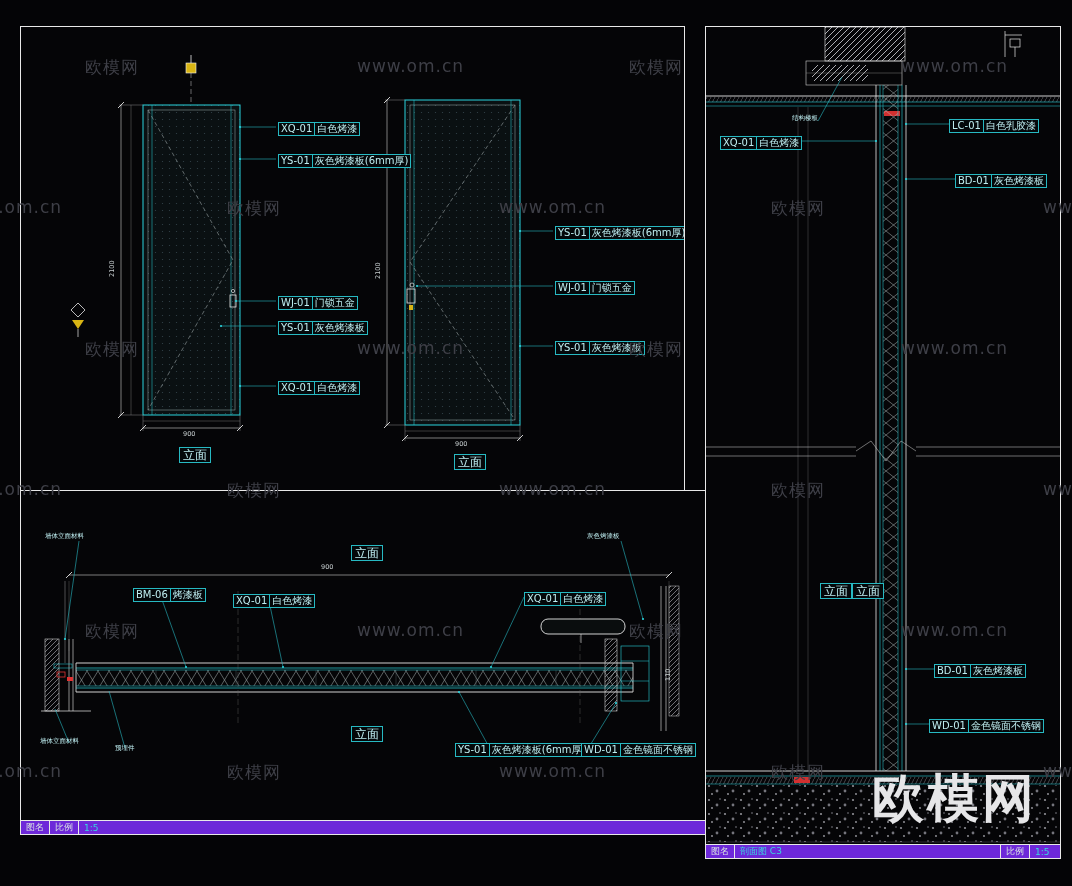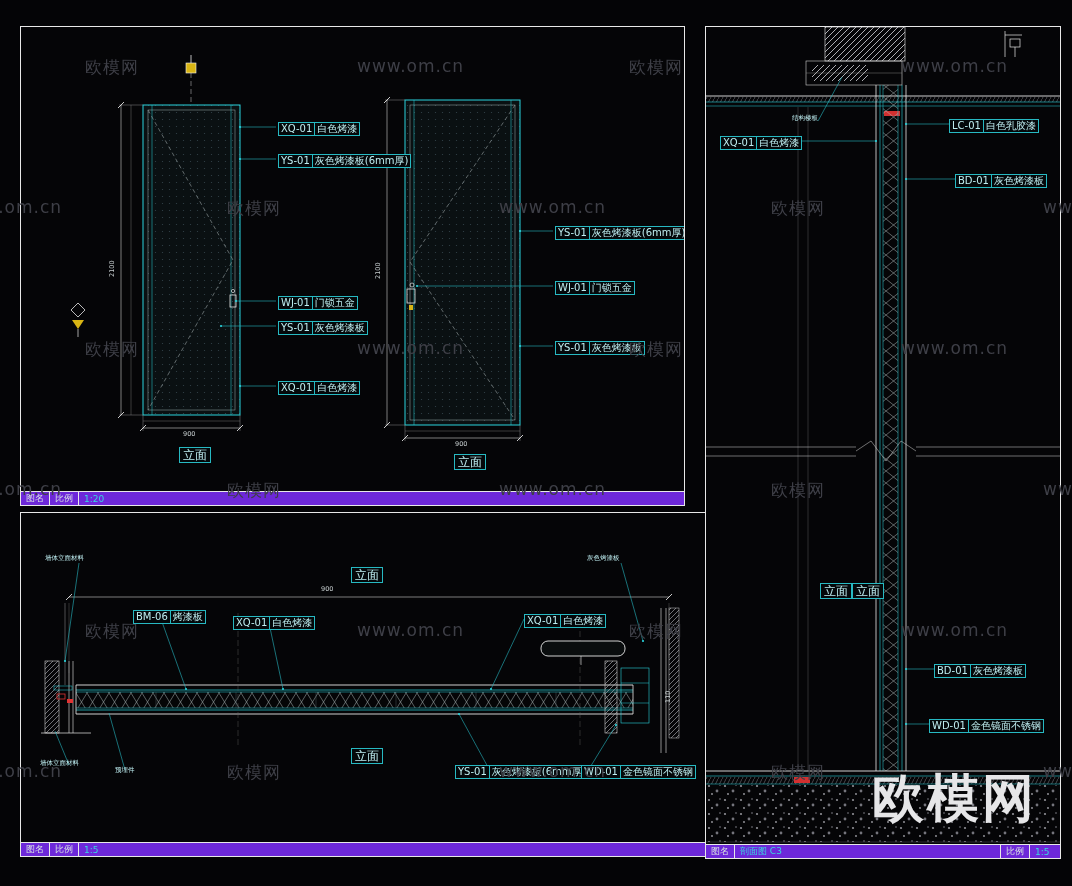--- a/index.html
+++ b/index.html
@@ -191,21 +191,21 @@
     <div class="tag" style="left:158px;top:420px">立面</div>
     <div class="tag" style="left:433px;top:427px">立面</div>
 
     <div class="titlebar">
       <div class="tb-cell tb-label">图名</div>
       <div class="tb-cell tb-label">比例</div>
       <div class="tb-cell tb-value" style="min-width:36px">1:20</div>
     </div>
   </div>
 
-  <div class="panel" id="panel-c2" style="left:20px;top:512px;width:766px;height:345px">
+  <div class="panel" id="panel-c2" style="left:20px;top:490px;width:766px;height:345px">
     <svg width="663" height="329">
       <defs>
         <pattern id="c2-lat" width="11" height="18" patternUnits="userSpaceOnUse">
           <path d="M0 0 L11 18 M11 0 L0 18" stroke="#aebaba" stroke-width="0.5" fill="none"></path>
         </pattern>
         <pattern id="c2-hat" width="5" height="5" patternUnits="userSpaceOnUse">
           <path d="M0 5 L5 0" stroke="#b9b9bf" stroke-width="0.6"></path>
         </pattern>
       </defs>
 

